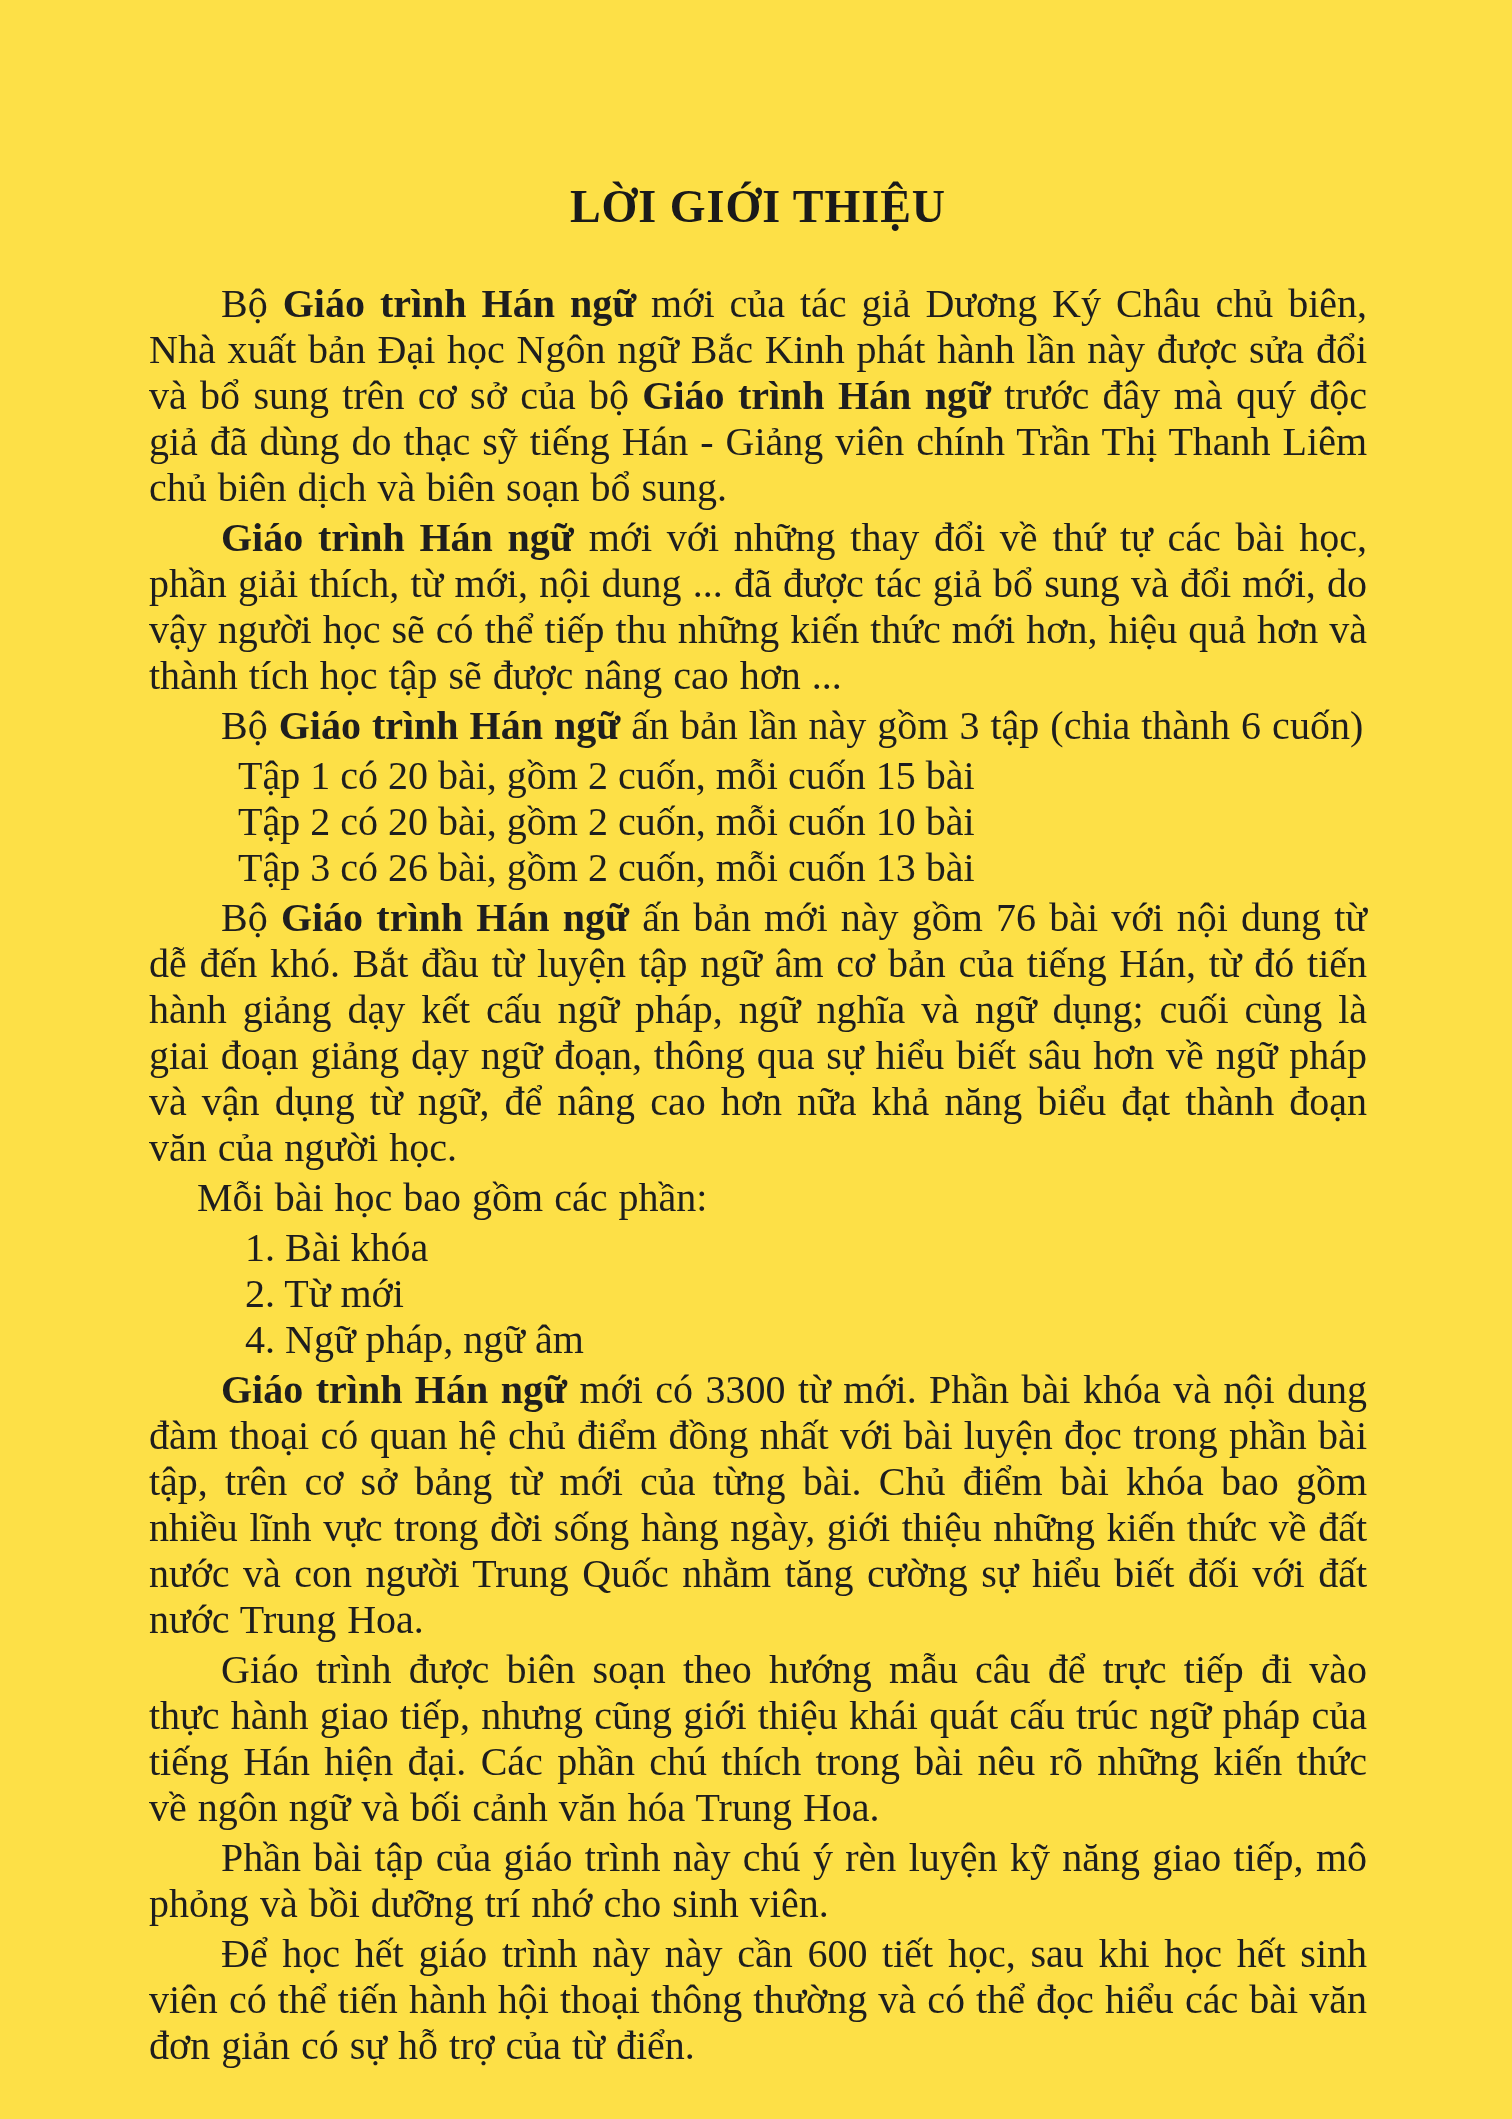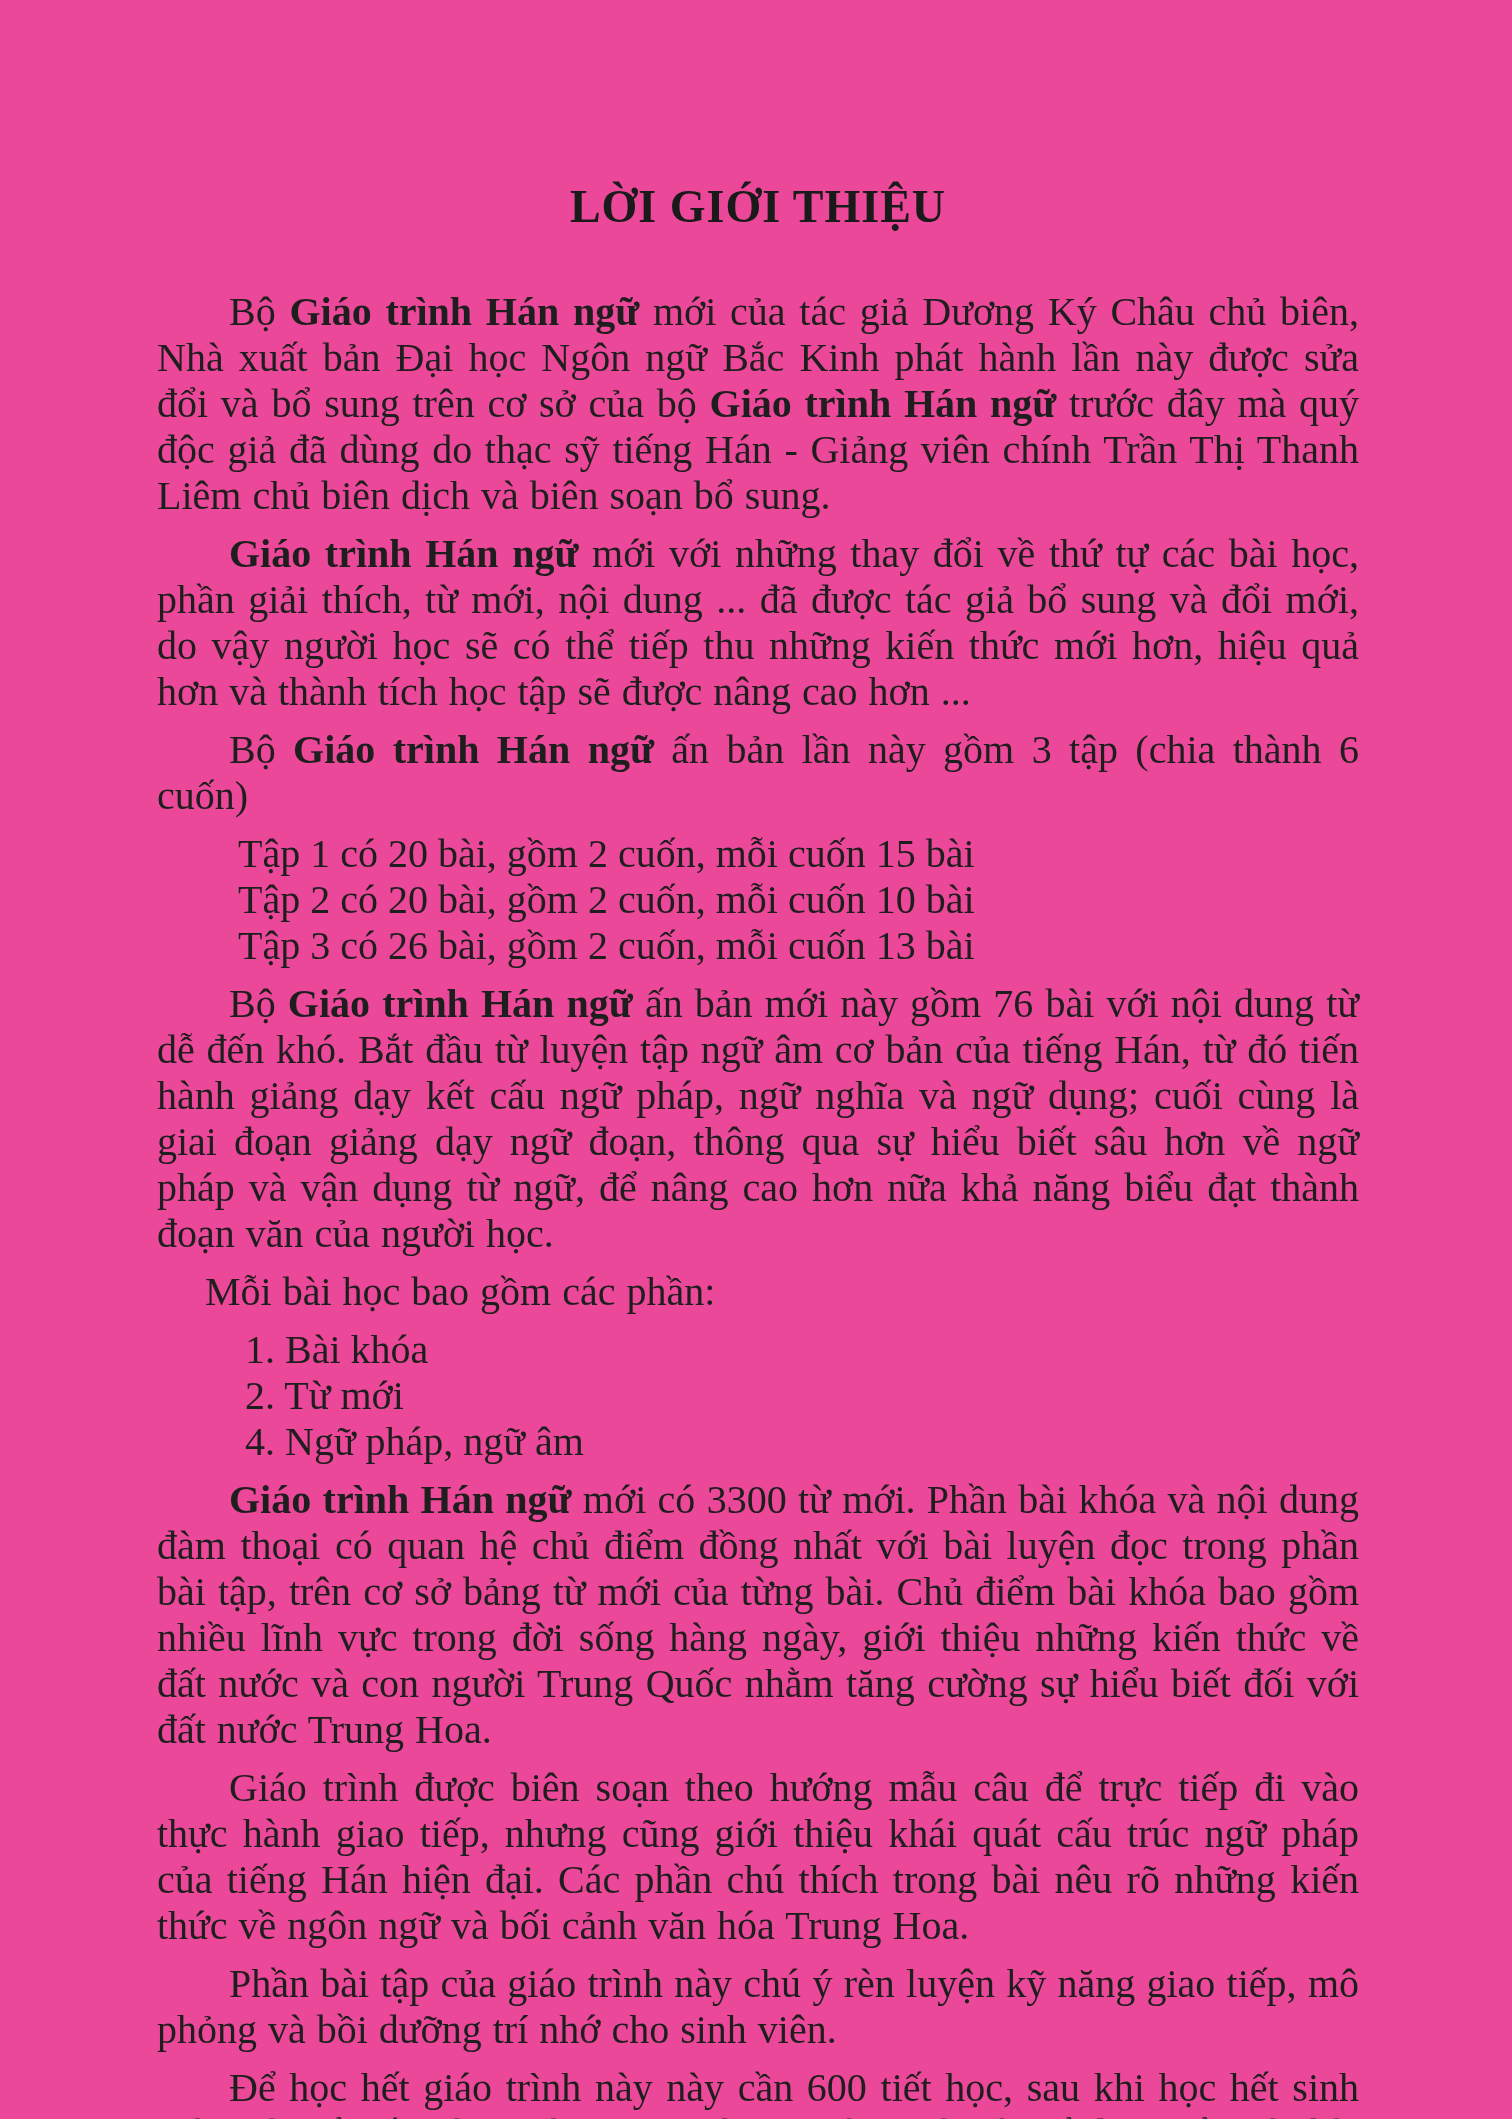--- a/index.html
+++ b/index.html
@@ -27,21 +27,21 @@
     padding-top: 182px;
     padding-bottom: 44px;
     text-align: center;
     font-size: 46px;
     font-weight: bold;
     letter-spacing: 1px;
     line-height: 1.1;
     color: #1a1a1a;
   }
   .para {
-    margin: 12px;
+    margin: 4px;
     font-size: 40px;
     line-height: 46px;
     text-align: justify;
     text-indent: 72px;
     word-spacing: 1px;
   }
   .para.small-indent {
     text-indent: 48px;
   }
   .para b {
@@ -56,21 +56,21 @@
   .num-line {
     font-size: 40px;
     line-height: 46px;
     padding-left: 100px;
     text-align: left;
   }
 </style>
 </head>
 <body>
 
-<div class="page" style="color: rgb(30, 30, 30); background: #ec4899;">
+<div class="page" style="color: rgb(30, 30, 30); background: #fde047;">
   <div class="content-column">
     <h1 class="doc-title">LỜI GIỚI THIỆU</h1>
     <div>
         <p class="para"><span>Bộ </span><b>Giáo trình Hán ngữ</b><span> mới của tác giả Dương Ký Châu chủ biên, Nhà xuất bản Đại học Ngôn ngữ Bắc Kinh phát hành lần này được sửa đổi và bổ sung trên cơ sở của bộ </span><b>Giáo trình Hán ngữ</b><span> trước đây mà quý độc giả đã dùng do thạc sỹ tiếng Hán - Giảng viên chính Trần Thị Thanh Liêm chủ biên dịch và biên soạn bổ sung.</span></p>
         <p class="para"><b>Giáo trình Hán ngữ</b><span> mới với những thay đổi về thứ tự các bài học, phần giải thích, từ mới, nội dung ... đã được tác giả bổ sung và đổi mới, do vậy người học sẽ có thể tiếp thu những kiến thức mới hơn, hiệu quả hơn và thành tích học tập sẽ được nâng cao hơn ...</span></p>
         <p class="para"><span>Bộ </span><b>Giáo trình Hán ngữ</b><span> ấn bản lần này gồm 3 tập (chia thành 6 cuốn)</span></p>
         <div class="vol-line">Tập 1 có 20 bài, gồm 2 cuốn, mỗi cuốn 15 bài</div>
         <div class="vol-line">Tập 2 có 20 bài, gồm 2 cuốn, mỗi cuốn 10 bài</div>
         <div class="vol-line">Tập 3 có 26 bài, gồm 2 cuốn, mỗi cuốn 13 bài</div>
         <p class="para"><span>Bộ </span><b>Giáo trình Hán ngữ</b><span> ấn bản mới này gồm 76 bài với nội dung từ dễ đến khó. Bắt đầu từ luyện tập ngữ âm cơ bản của tiếng Hán, từ đó tiến hành giảng dạy kết cấu ngữ pháp, ngữ nghĩa và ngữ dụng; cuối cùng là giai đoạn giảng dạy ngữ đoạn, thông qua sự hiểu biết sâu hơn về ngữ pháp và vận dụng từ ngữ, để nâng cao hơn nữa khả năng biểu đạt thành đoạn văn của người học.</span></p>

